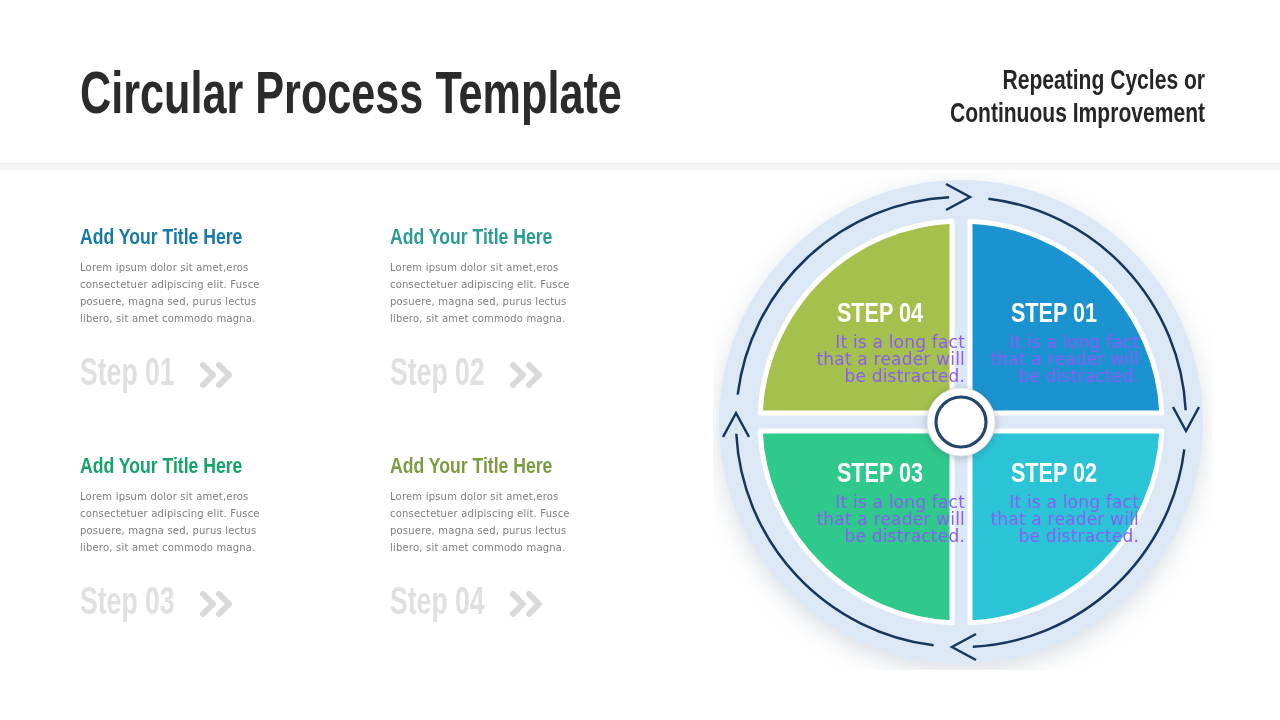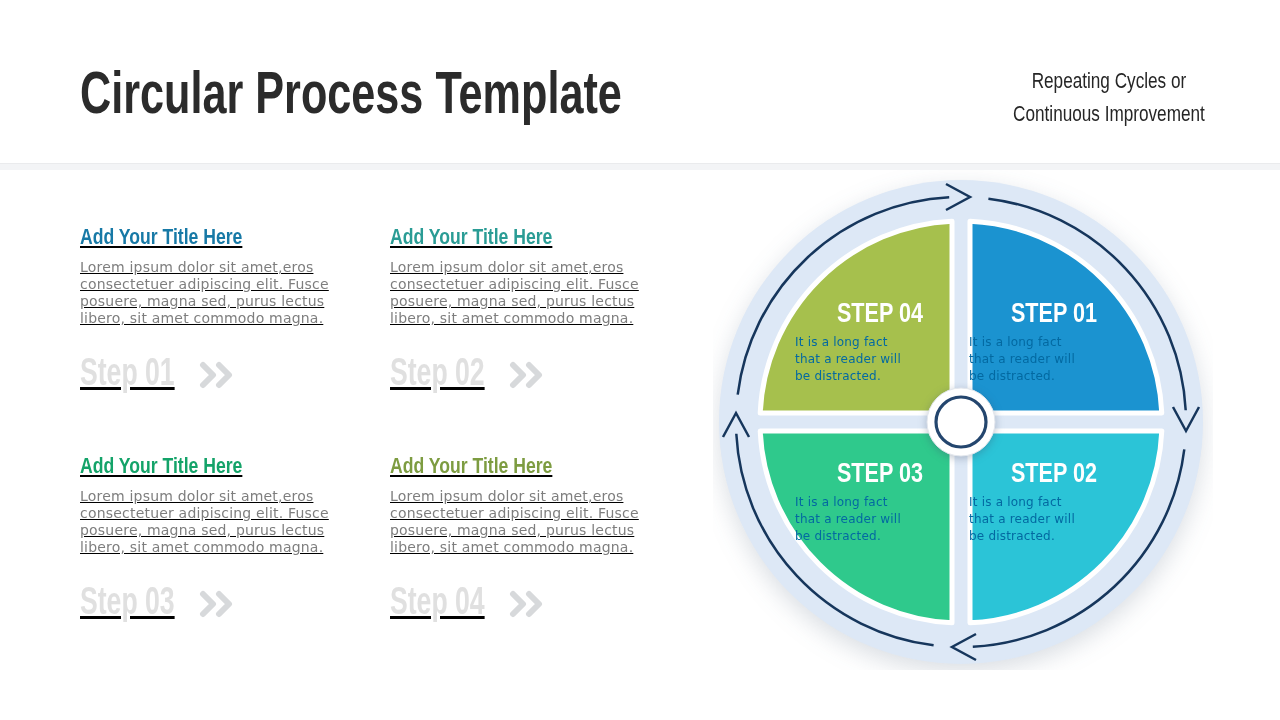--- a/index.html
+++ b/index.html
@@ -7,61 +7,61 @@
               font-family:"Liberation Sans", sans-serif; }
   .slide { position:relative; width:1280px; height:600px; background:#ffffff; }
 
   
   .page-title {
     position:absolute; left:80px; top:60px;
     font-size:60px; font-weight:bold; color:#2b2b2b; line-height:66px;
     white-space:nowrap; transform:scaleX(.72); transform-origin:0 50%;
   }
   .tagline {
-    position:absolute; right:75px; top:64px; text-align:center;
-    font-size:22px; font-weight:normal; color:#262626; line-height:33px;
+    position:absolute; right:75px; top:64px; text-align:right;
+    font-size:27px; font-weight:bold; color:#262626; line-height:33px;
   }
   .tagline .tl-line { display:block; transform:scaleX(.78); transform-origin:100% 50%; white-space:nowrap; }
   .divider { position:absolute; left:0; top:163px; width:1280px; height:7px;
              background:#f3f4f6; border-top:1px solid #eaebed; }
 
   
-  .block { position:absolute; width:300px;text-decoration:underline; }
+  .block { position:absolute; width:300px; }
   .b1 { left:80px;  top:224px; }
   .b2 { left:390px; top:224px; }
   .b3 { left:80px;  top:453px; }
   .b4 { left:390px; top:453px; }
   .block h2 {
     font-size:22px; font-weight:bold; line-height:26px; white-space:nowrap;
     transform:scaleX(.8); transform-origin:0 50%;
   }
   .block p {
     margin-top:9px; font-family:"DejaVu Sans", sans-serif;
-    font-size:14px; line-height:17px; color:#7e7e7e; letter-spacing:.2px;
+    font-size:10px; line-height:17px; color:#7e7e7e; letter-spacing:.2px;
     white-space:pre-line;
   }
   .step-row { margin-top:22px; display:flex; align-items:center; height:46px; }
   .step-label {
     font-size:38px; font-weight:bold; color:#e0e0e0; white-space:nowrap;
     transform:scaleX(.7); transform-origin:0 50%; margin-right:-34px;
   }
   .step-chevrons { margin-left:18px; margin-top:6px; }
 
   
   .diagram { position:absolute; left:713px; top:170px; width:500px; height:500px; }
   .diagram svg.wheel { position:absolute; left:0; top:0; }
   .q-title {
     position:absolute; width:170px; text-align:center; color:#ffffff;
     font-size:27px; font-weight:bold; line-height:27px; white-space:nowrap;
     transform:scaleX(.8);
   }
   .q-body {
-    position:absolute; width:170px; text-align:left;
-    font-family:"DejaVu Sans", sans-serif; font-size:12px; line-height:17px;
-    color:#0369a1; letter-spacing:.2px; white-space:pre-line;
+    position:absolute; width:170px; text-align:right;
+    font-family:"DejaVu Sans", sans-serif; font-size:17px; line-height:17px;
+    color:#8b5cf6; letter-spacing:.2px; white-space:pre-line;
   }
   .qt-tl { left:82px;  top:130px; }
   .qt-tr { left:256px; top:130px; }
   .qt-bl { left:82px;  top:290px; }
   .qt-br { left:256px; top:290px; }
   .qb-tl { left:82px;  top:164px; }
   .qb-tr { left:256px; top:164px; }
   .qb-bl { left:82px;  top:324px; }
   .qb-br { left:256px; top:324px; }
 </style>

